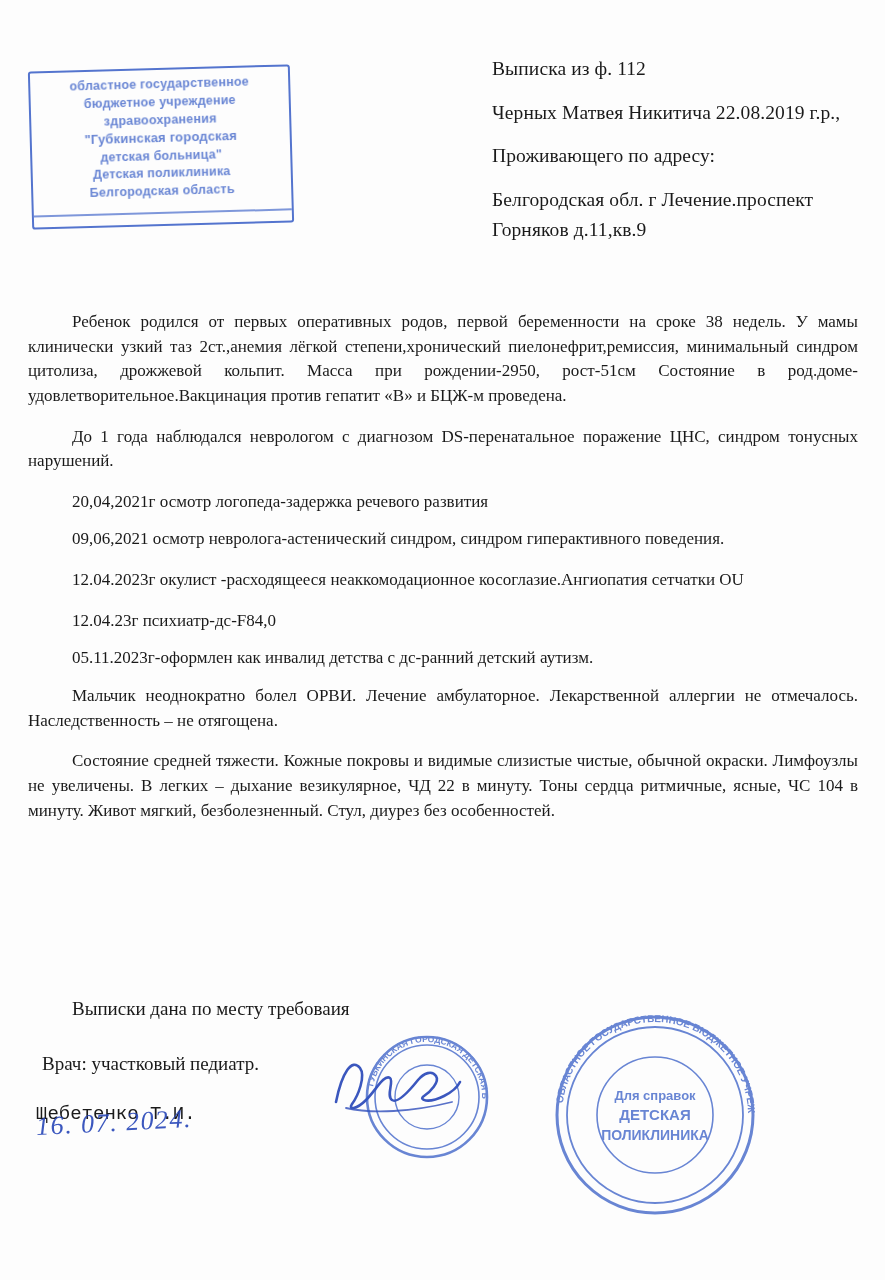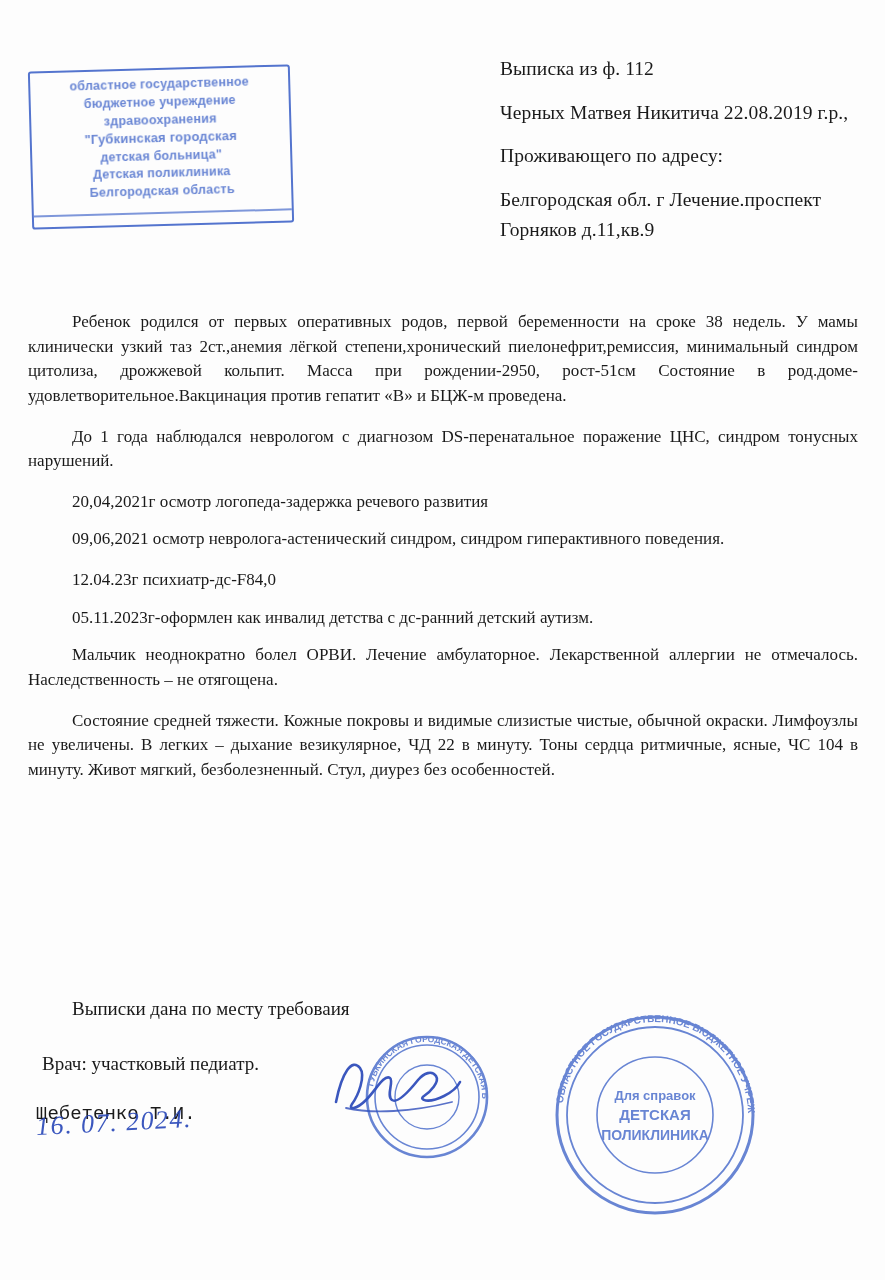--- a/index.html
+++ b/index.html
@@ -64,21 +64,21 @@
   
   .header-block {
     position: absolute;
     left: 492px;
     top: 54px;
     width: 372px;
     font-size: 19.5px;
     line-height: 1.52;
     letter-spacing: 0.1px;
   }
-  .header-block p { margin: 0 0 14px 8px; }
+  .header-block p { margin: 0 0 14px 0; }
 
   
   .body-block {
     position: absolute;
     left: 28px;
     top: 310px;
     width: 830px;
     font-size: 17px;
     line-height: 1.45;
   }
@@ -166,20 +166,21 @@
     <p>Черных Матвея Никитича 22.08.2019 г.р.,</p>
     <p>Проживающего по адресу:</p>
     <p>Белгородская обл. г Лечение.проспект Горняков д.11,кв.9</p>
   </div>
 
   <div class="body-block">
     <p>Ребенок родился от первых оперативных родов, первой беременности на сроке 38 недель. У мамы клинически узкий таз 2ст.,анемия лёгкой степени,хронический пиелонефрит,ремиссия, минимальный синдром цитолиза, дрожжевой кольпит. Масса при рождении-2950, рост-51см Состояние в род.доме-удовлетворительное.Вакцинация против гепатит «В» и БЦЖ-м проведена.</p>
     <p>До 1 года наблюдался неврологом с диагнозом DS-перенатальное поражение ЦНС, синдром тонусных нарушений.</p>
     <p class="tight">20,04,2021г осмотр логопеда-задержка речевого развития</p>
     <p>09,06,2021 осмотр невролога-астенический синдром, синдром гиперактивного поведения.</p>
+    <p>12.04.2023г окулист -расходящееся неаккомодационное косоглазие.Ангиопатия сетчатки OU</p>
     <p class="tight">12.04.23г психиатр-дс-F84,0</p>
     <p class="tight">05.11.2023г-оформлен как инвалид детства с дс-ранний детский аутизм.</p>
     <p>Мальчик неоднократно болел ОРВИ. Лечение амбулаторное. Лекарственной аллергии не отмечалось. Наследственность – не отягощена.</p>
     <p>Состояние средней тяжести. Кожные покровы и видимые слизистые чистые, обычной окраски. Лимфоузлы не увеличены. В легких – дыхание везикулярное, ЧД  22 в минуту. Тоны сердца ритмичные, ясные, ЧС 104 в минуту. Живот мягкий, безболезненный. Стул, диурез без особенностей.</p>
   </div>
 
   <div class="sign-block">
     <p class="req">Выписки дана по  месту требоваия</p>
     <p class="doc">Врач: участковый педиатр.</p>
     <p class="name">Щебетенко Т.И.</p>

